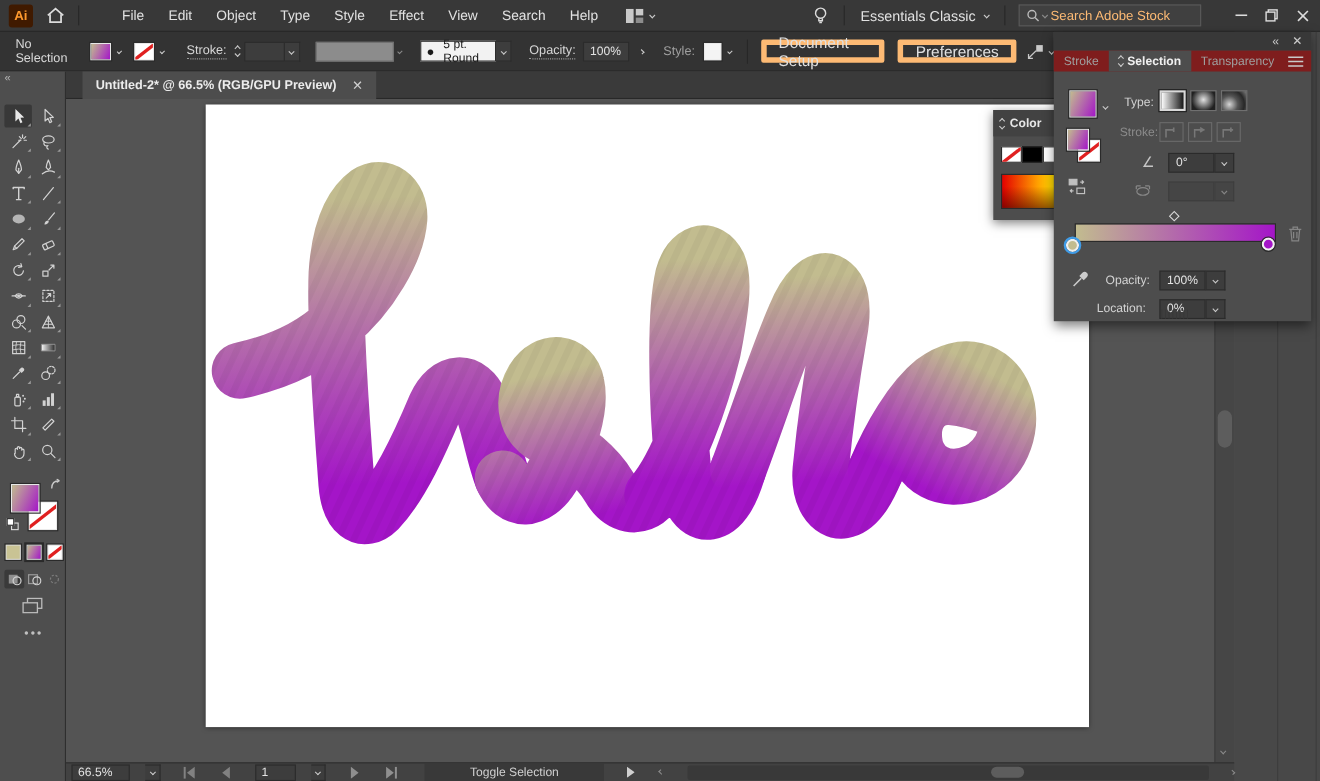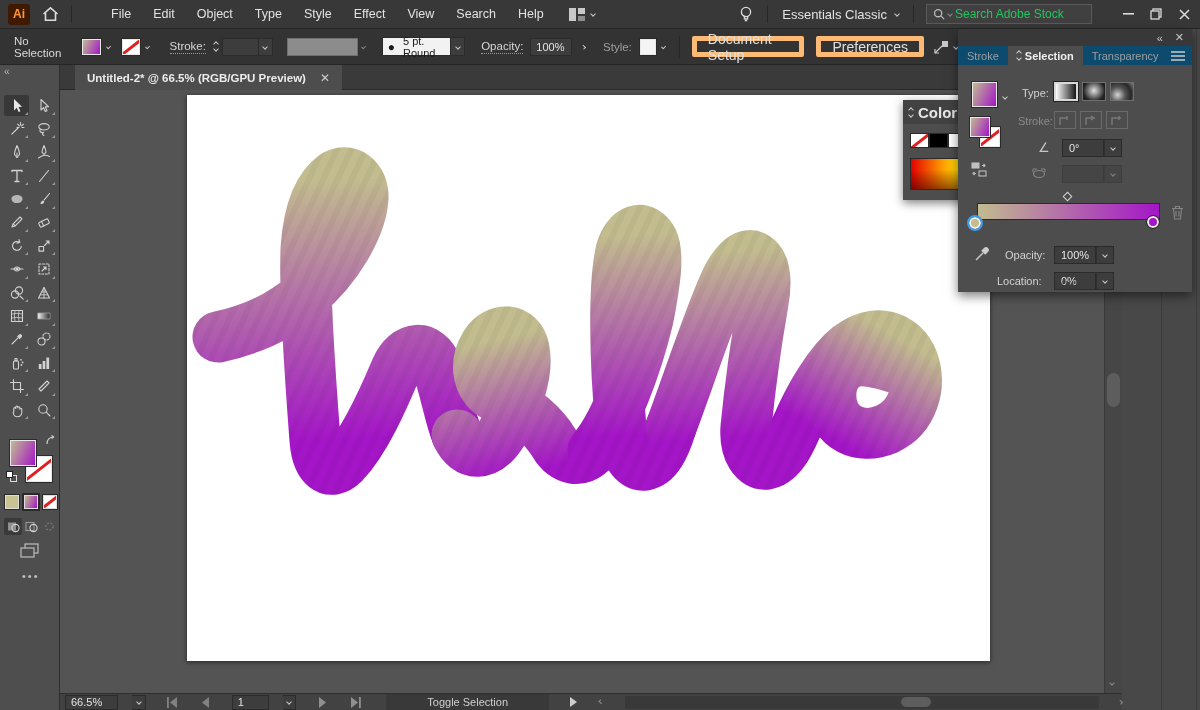--- a/index.html
+++ b/index.html
@@ -33,21 +33,21 @@
   #ai-logo { width:22px; height:21px; margin-left:8px; background:#401a00; border-radius:3px;
              color:#ff9a2e; font-weight:bold; font-size:12px; display:flex;
              align-items:center; justify-content:center; }
   #home-btn { margin-left:12px; }
   #menus { display:flex; gap:0; margin-left:28px; }
   #menus .mi { padding:0 11px; line-height:29px; font-size:12.5px; color:#e2e2e2; cursor:default; }
   #menubar .spacer { flex:1; }
   #workspace { font-size:13px; color:#e2e2e2; margin:0 8px 0 14px; }
   #searchbox { width:166px; height:20px; background:#404040; border:1px solid #5a5a5a;
                display:flex; align-items:center; padding:0 6px; gap:3px; margin-right:22px; }
-  #searchbox .ph { color:#22c55e; font-size:12px; white-space:nowrap; overflow:hidden; }
+  #searchbox .ph { color:#fdba74; font-size:12px; white-space:nowrap; overflow:hidden; }
   .winbtn { width:28px; height:29px; display:flex; align-items:center; justify-content:center; }
 
   
   #controlbar { left:0; top:29px; width:958px; height:36px; background:#333333;
                 border-bottom:1px solid #262626; display:flex; align-items:center; }
   .swatch { border:1px solid #e8e8e8; outline:1px solid #2a2a2a; }
   .none-swatch { background:#fff; position:relative; overflow:hidden; }
   .none-swatch::after { content:""; position:absolute; left:-30%; top:45%; width:160%; height:2.5px;
                         background:#e02020; transform:rotate(-38deg); }
 
@@ -109,35 +109,35 @@
 
   
   #dock { left:1122px; top:29px; width:78px; height:681px; background:#484848; }
   #dock .line1 { position:absolute; left:39px; top:0; width:1px; height:681px; background:#3c3c3c; }
   #dock .line2 { position:absolute; left:74px; top:0; width:1px; height:681px; background:#3c3c3c; }
 
   
   #colorpanel { left:903px; top:100px; width:90px; height:100px; background:#4d4d4d;
                 box-shadow:0 3px 9px rgba(0,0,0,.5); z-index:5; }
   #colorpanel .hd { height:24px; background:#424242; display:flex; align-items:center;
-                    padding-left:6px; gap:5px; font-size:15px; font-weight:bold; color:#e6e6e6; }
+                    padding-left:6px; gap:5px; font-size:11px; font-weight:bold; color:#e6e6e6; }
   .updown { display:inline-flex; flex-direction:column; gap:1px; }
   #color-swatches { position:absolute; left:7px; top:33px; display:flex; }
   #color-swatches > div { width:19px; height:15px; border:1px solid #2a2a2a; }
   #color-spectrum { position:absolute; left:7px; top:58px; width:73px; height:32px;
         border:1px solid #2a2a2a;
         background-image:linear-gradient(to bottom, rgba(255,255,255,0) 35%, rgba(60,0,0,.55) 100%),
                          linear-gradient(to right, #e30000, #ff9e00 45%, #ffe800 70%, #9fd400 100%); }
 
   
   #gradpanel { left:958px; top:29px; width:234px; height:263px; background:#4d4d4d;
                box-shadow:0 4px 10px rgba(0,0,0,.5); z-index:10; font-size:11px; }
   #gp-top { height:17px; background:#383838; display:flex; align-items:center;
             justify-content:flex-end; gap:12px; padding-right:8px; color:#c9c9c9; }
-  #gp-tabs { height:19px; background:#0c4a6e; display:flex; align-items:stretch; }
+  #gp-tabs { height:19px; background:#7f1d1d; display:flex; align-items:stretch; }
   .gp-tab { display:flex; align-items:center; gap:4px; padding:0 9px; color:#9f9f9f; font-size:11px; }
   .gp-tab.active { background:#4d4d4d; color:#efefef; font-weight:bold; }
   #gp-menu { margin-left:auto; align-self:center; margin-right:7px; color:#c9c9c9; }
   #gp-body { position:relative; height:227px; }
 
   #gp-thumb { position:absolute; left:14px; top:17px; width:25px; height:25px;
               border:1px solid #e8e8e8; outline:1px solid #2a2a2a; }
   #gp-thumb-arrow { position:absolute; left:45px; top:30px; }
   #gp-fs-fill { position:absolute; left:12px; top:52px; width:20px; height:20px; z-index:2; }
   #gp-fs-stroke { position:absolute; left:22px; top:62px; width:20px; height:20px; z-index:1; }

